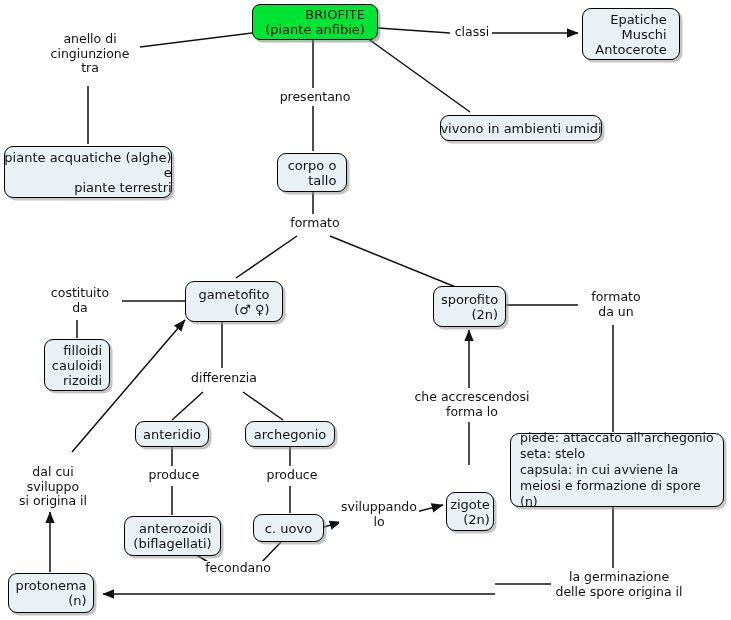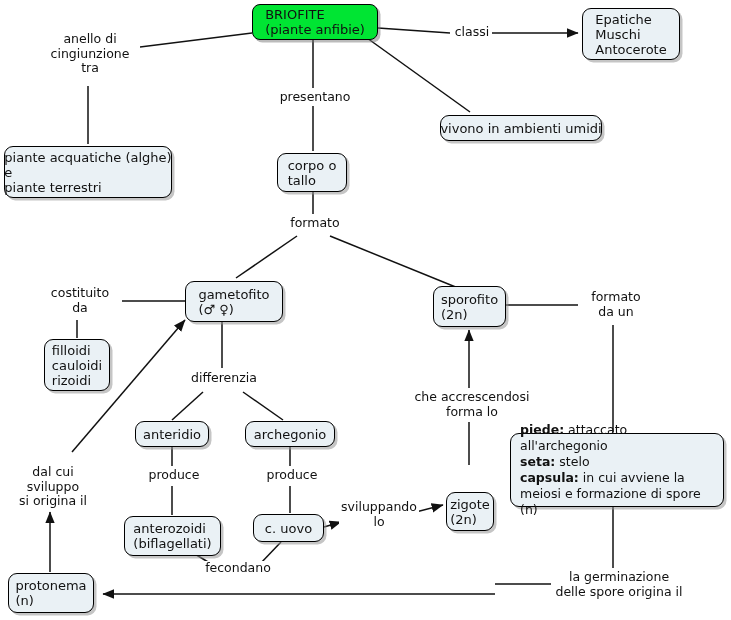--- a/index.html
+++ b/index.html
@@ -26,41 +26,41 @@
   }
   .node {
     position: absolute;
     box-sizing: border-box;
     border: 1.3px solid #000000;
     border-radius: 9px;
     background: #eaf1f5;
     color: #111111;
     font-size: 13px;
     line-height: 15px;
-    text-align: left;
+    text-align: right;
     display: flex;
     align-items: center;
     justify-content: center;
     box-shadow: 2.5px 2.5px 0 rgba(150,150,150,0.55);
     white-space: pre;
     padding: 4px 6px;
   }
   .node.root {
     background: #00e533;
     border-radius: 8px;
     box-shadow: 2.5px 2.5px 0 rgba(120,120,120,0.5);
   }
   .node.legend {
     text-align: left;
     justify-content: flex-start;
     white-space: normal;
     line-height: 16px;
     padding: 5px 9px;
   }
-  .node.legend b { font-weight: bold; margin-top: 44px; }
+  .node.legend b { font-weight: normal; margin-top: 44px; }
   .link-label {
     position: absolute;
     font-size: 12.5px;
     line-height: 14.5px;
     color: #111111;
     text-align: center;
     white-space: pre;
     background: #ffffff;
     padding: 0 2px;
   }

